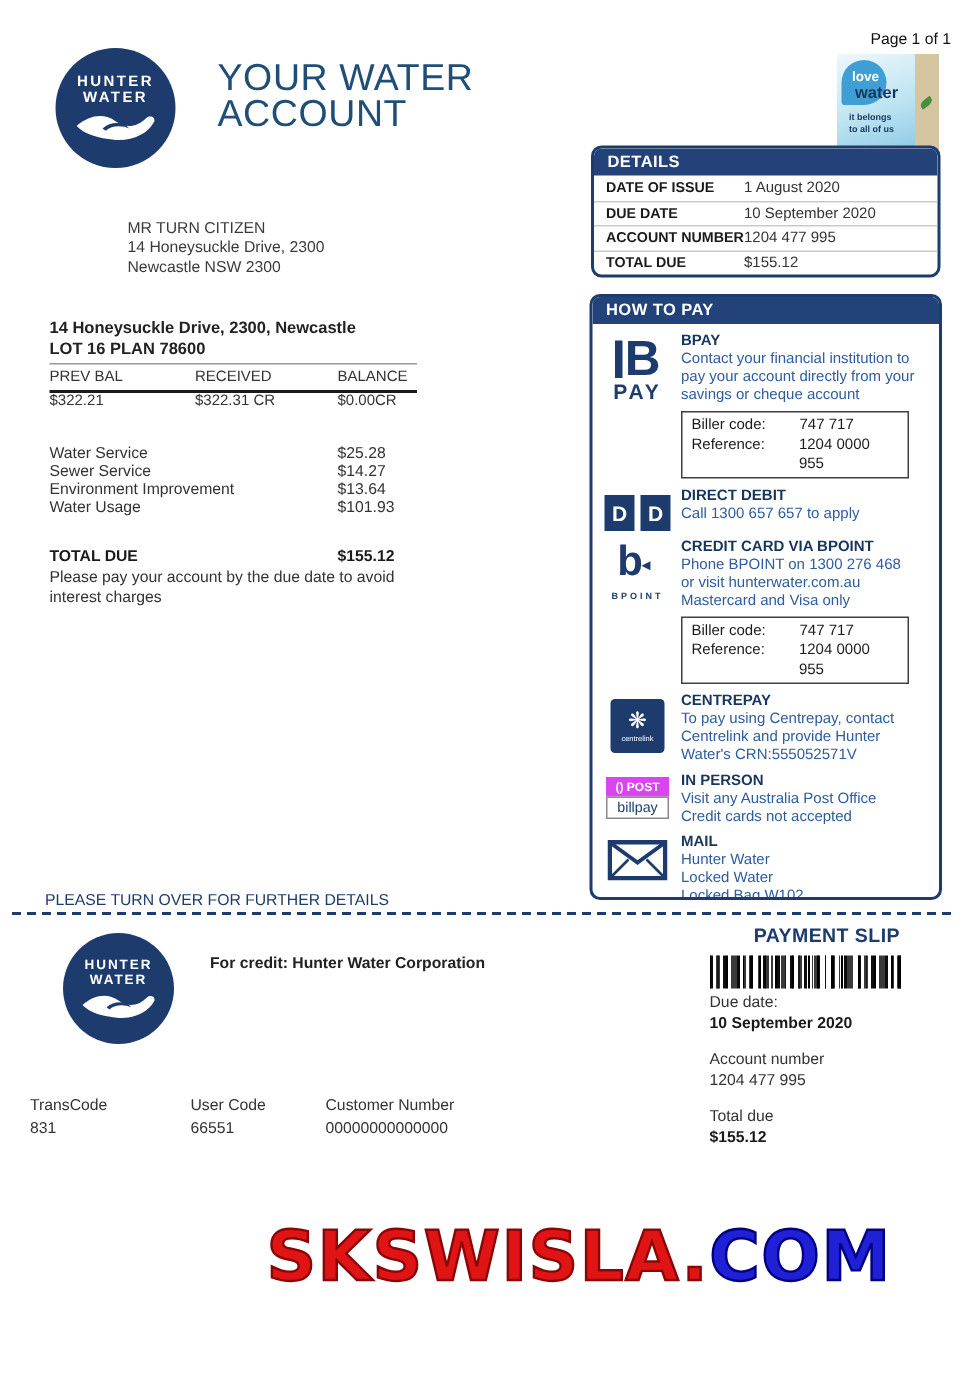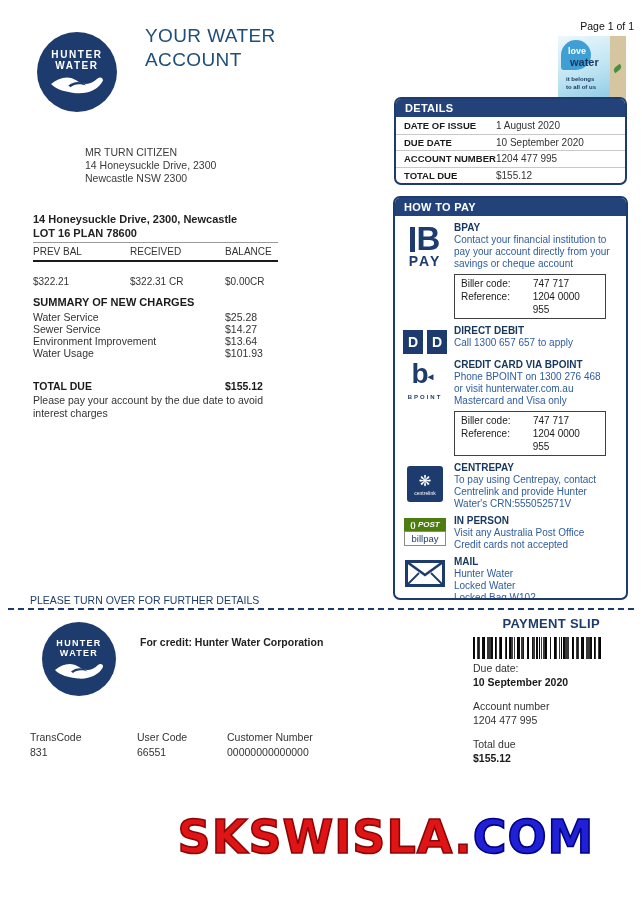--- a/index.html
+++ b/index.html
@@ -9,21 +9,21 @@
 
   
   .hw-logo { position:absolute; background:#1d3c6d; border-radius:50%; display:flex; flex-direction:column; align-items:center; justify-content:center; color:#fff; }
   .hw-logo.top { left:37px; top:32px; width:80px; height:80px; }
   .hw-logo.slip { left:42px; top:622px; width:74px; height:74px; }
   .hw-line { font-weight:bold; letter-spacing:1.6px; font-size:10px; line-height:11px; }
   .hw-logo.slip .hw-line { font-size:9px; line-height:10px; letter-spacing:1.3px; }
   .hw-wave { margin-top:2px; }
 
   
-  .doc-title { position:absolute; left:145px; top:24px; color:#1f4e79; font-size:19px; line-height:24px; letter-spacing:.4px; }
+  .doc-title { position:absolute; left:145px; top:40px; color:#1f4e79; font-size:25px; line-height:24px; letter-spacing:.4px; }
   .page-indicator { position:absolute; top:20px; right:8px; font-size:10.5px; color:#111; }
 
   
   .love-logo { position:absolute; left:558px; top:36px; width:68px; height:64px; display:flex; overflow:hidden; }
   .love-main { position:relative; width:52px; height:64px; background:linear-gradient(160deg,#eef8fc 0%,#bfe4f2 55%,#8fcbe6 100%); }
   .love-drop { position:absolute; left:3px; top:4px; width:30px; height:30px; background:#3f9fd4; border-radius:50% 50% 50% 8%; }
   .love-word1 { position:absolute; left:10px; top:10px; color:#fff; font-size:9px; font-weight:bold; }
   .love-word2 { position:absolute; left:12px; top:20px; color:#17365d; font-size:11px; font-weight:bold; }
   .love-tag { position:absolute; left:8px; top:40px; color:#17365d; font-size:6px; font-weight:bold; line-height:7.5px; }
   .love-strip { position:relative; width:16px; height:64px; background:linear-gradient(180deg,#e0d3b4,#c9b astratto); background:#d5c5a0; }
@@ -41,21 +41,21 @@
   
   .recipient { position:absolute; left:85px; top:146px; font-size:10.5px; color:#3a3a3a; line-height:13px; }
   .property { position:absolute; left:33px; top:213px; font-size:11px; color:#222; font-weight:bold; line-height:13.5px; }
 
   .balance-table { position:absolute; left:33px; top:242px; width:245px; }
   .bt-row { display:flex; font-size:10px; color:#333; }
   .bt-row span:nth-child(1){ width:97px; }
   .bt-row span:nth-child(2){ width:95px; }
   .bt-row span:nth-child(3){ flex:1; }
   .bt-head { border-top:1px solid #9a9a9a; border-bottom:2px solid #1a1a1a; padding:3px 0 3px; }
-  .bt-vals { padding-top:14px;align-items:center; }
+  .bt-vals { padding-top:0;align-items:center; }
 
   .charges { position:absolute; left:33px; top:296px; width:260px; font-size:10.5px; color:#333; }
   .charges-title { font-weight:bold; font-size:11px; color:#1a1a1a; margin-bottom:3px; }
   .charge-row { display:flex; line-height:12px; }
   .charge-row .cl { width:192px; }
   .total-line { display:flex; font-weight:bold; color:#1a1a1a; margin-top:21px; line-height:13px; }
   .total-line .cl { width:192px; }
   .pay-note { margin-top:1px; line-height:13px; }
 
   
@@ -82,21 +82,21 @@
   .bpoint-logo { text-align:center; color:#1d3c6d; }
   .bpoint-b { font-size:28px; font-weight:bold; line-height:26px; position:relative; }
   .bpoint-b::after { content:"◄"; font-size:10px; position:relative; left:-3px; top:-3px; }
   .bpoint-caption { font-size:6px; font-weight:bold; letter-spacing:2px; line-height:8px; }
 
   .cl-logo { width:36px; height:36px; background:#1d3c6d; border-radius:3px; color:#fff; display:flex; flex-direction:column; align-items:center; justify-content:center; margin-top:2px; }
   .cl-star::before { content:"❋"; font-size:15px; line-height:16px; }
   .cl-caption { font-size:5px; line-height:6px; }
 
   .post-logo { width:42px; text-align:center; margin-top:1px; }
-  .post-top { background:#4d7c0f; color:#fff; font-size:8px; font-weight:bold; font-style:italic; line-height:13px; height:13px; }
+  .post-top { background:#d946ef; color:#fff; font-size:8px; font-weight:bold; line-height:13px; height:13px; }
   .post-top::before { content:"() "; font-style:normal; }
   .post-bottom { border:1px solid #8a8a8a; color:#1d3c6d; font-size:9.5px; line-height:13px; height:15px; }
 
   .mail-envelope { margin-top:2px; }
 
   
   .turn-over { position:absolute; left:30px; top:594px; width:360px; text-align:left; color:#1d3c6d; font-size:10.5px; }
   .perforation { position:absolute; left:8px; right:8px; top:608px; border-top:2px dashed #1d3c6d; }
 
   .for-credit { position:absolute; left:140px; top:636px; font-size:10.5px; font-weight:bold; color:#222; }
@@ -104,21 +104,21 @@
   .slip-right { position:absolute; left:473px; top:637px; width:160px; font-size:10.5px; color:#333; }
   .barcode { width:130px; height:22px; background-color:#fff;
      background-image:
        repeating-linear-gradient(90deg, rgba(0,0,0,.95) 0 2px, rgba(0,0,0,0) 2px 5px, rgba(20,20,20,.85) 5px 6px, rgba(0,0,0,0) 6px 9px),
        repeating-linear-gradient(90deg, #000 0 1px, rgba(0,0,0,0) 1px 4px, #3a3a3a 4px 7px, rgba(0,0,0,0) 7px 11px);
   }
   .slip-label { margin-top:3px; line-height:13.5px; }
   .slip-value { line-height:13.5px; }
   .slip-value.bold { font-weight:bold; color:#1a1a1a; }
   .slip-gap { margin-top:11px; }
-  .slip-codes { position:absolute; left:30px; top:730px; display:flex; font-size:10.5px; color:#333; }
+  .slip-codes { position:absolute; left:20px; top:730px; display:flex; font-size:10.5px; color:#333; }
   .code-col { line-height:15px; }
   .code-col:nth-child(1){ width:107px; }
   .code-col:nth-child(2){ width:90px; }
 
   
   .watermark { position:absolute; left:130px; top:810px; width:512px; text-align:center; font-family:"DejaVu Sans", sans-serif; font-weight:bold; font-size:46px; letter-spacing:1px; white-space:nowrap; }
   .wm-red  { color:#e01414;text-align:right; -webkit-text-stroke:1.6px #8a0505; }
   .wm-blue { color:#2020d6; -webkit-text-stroke:1.6px #000080; }
 </style>
 </head>
@@ -195,21 +195,20 @@
       <span>BALANCE</span>
     </div>
     <div class="bt-row bt-vals">
       <span>$322.21</span>
       <span>$322.31 CR</span>
       <span>$0.00CR</span>
     </div>
   </div>
 
   <div class="charges">
-    <div class="charges-title">SUMMARY OF NEW CHARGES</div>
     <div class="charge-row">
       <span class="cl">Water Service</span>
       <span>$25.28</span>
     </div>
     <div class="charge-row">
       <span class="cl">Sewer Service</span>
       <span>$14.27</span>
     </div>
     <div class="charge-row">
       <span class="cl">Environment Improvement</span>

